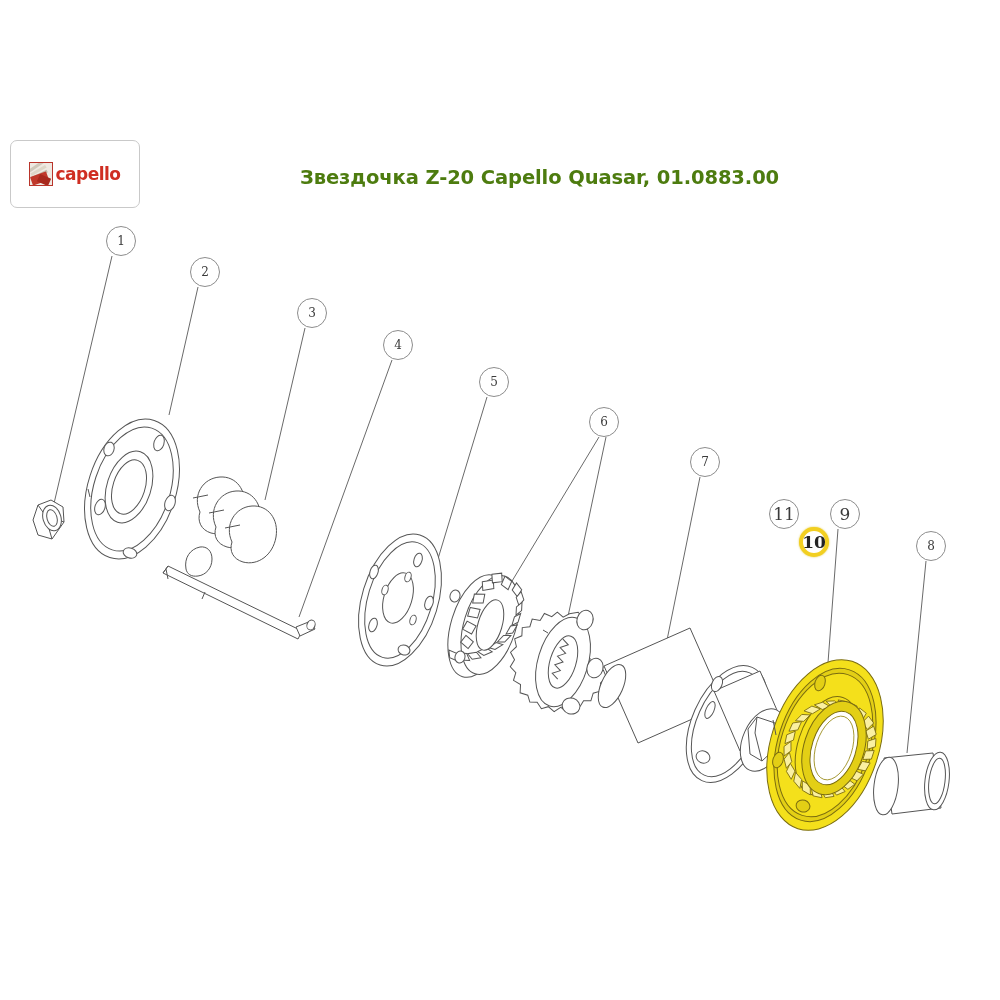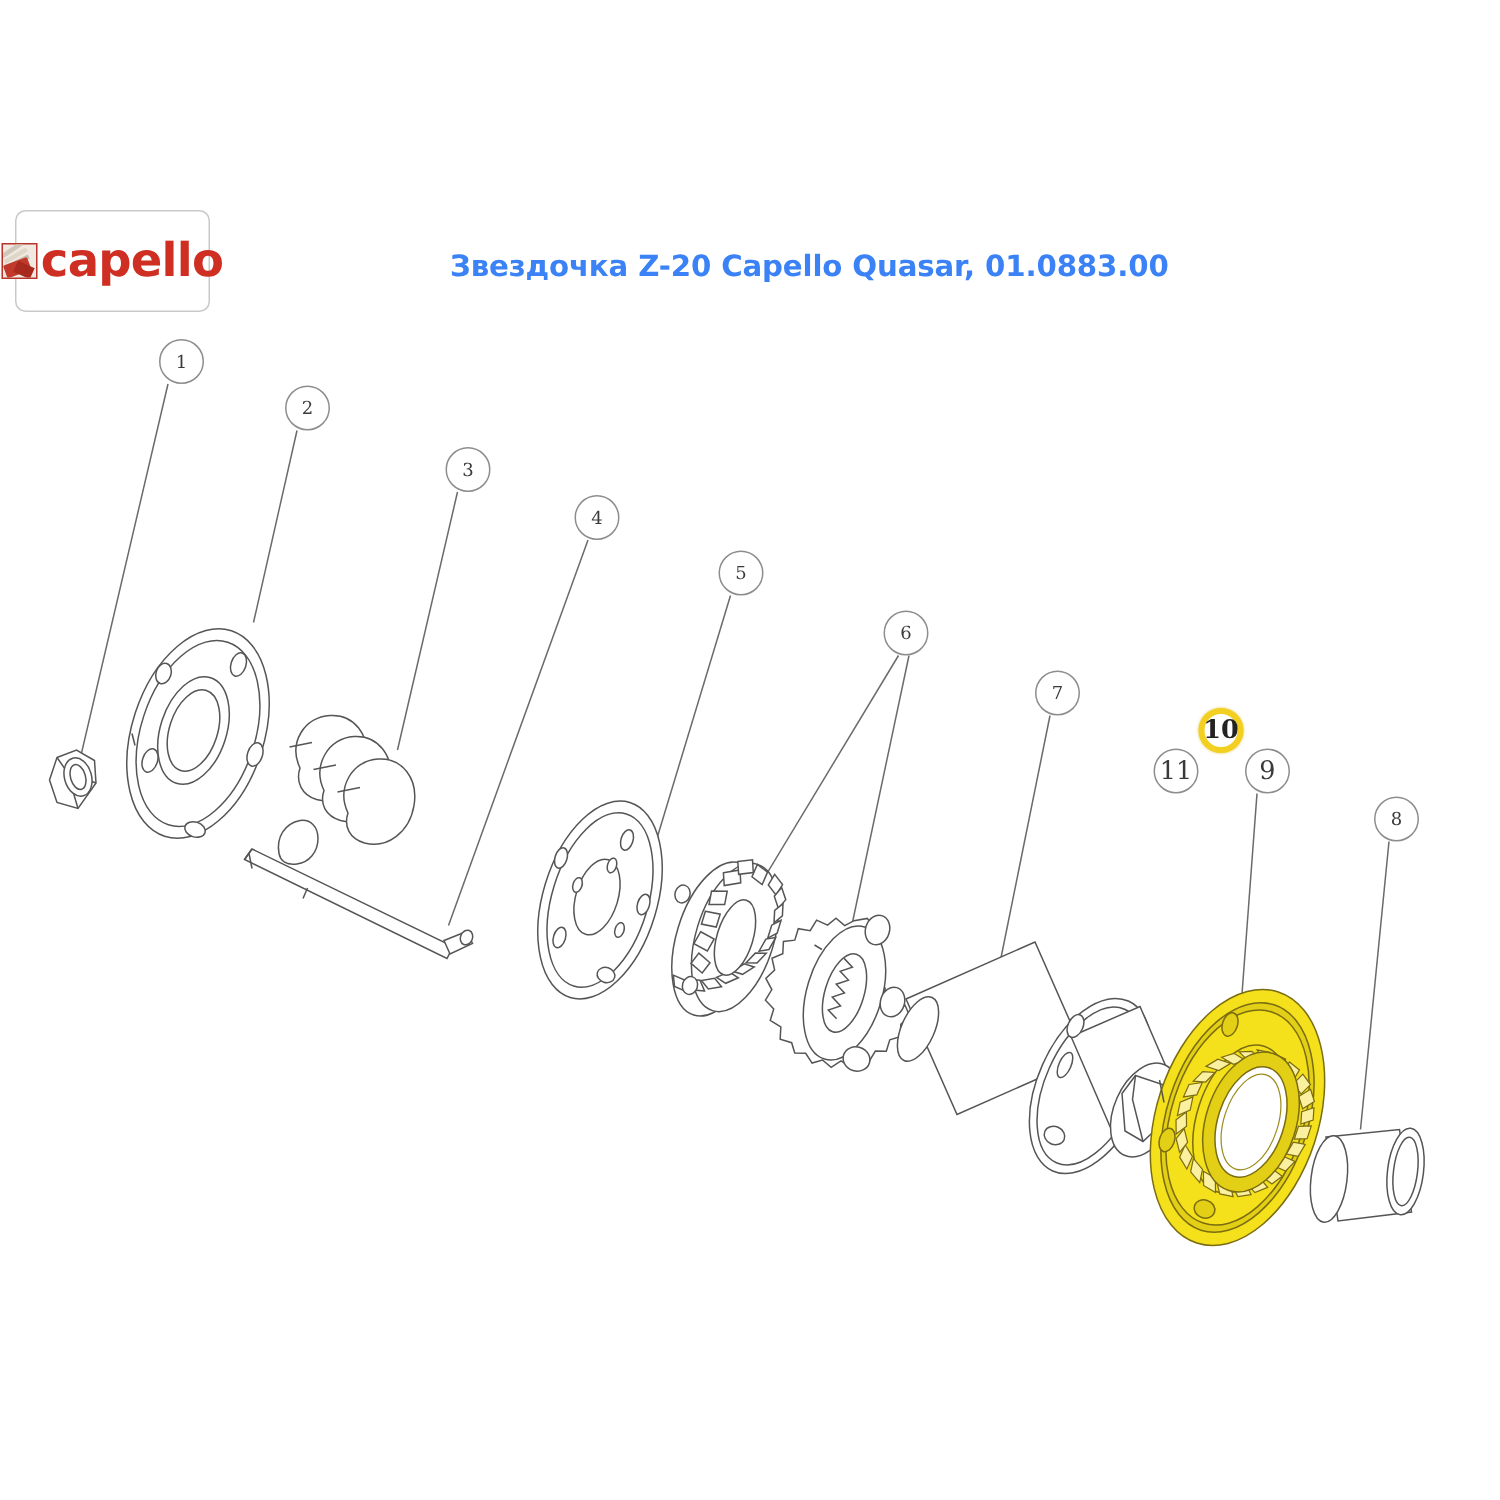--- a/index.html
+++ b/index.html
@@ -25,28 +25,28 @@
     position:relative;overflow:hidden;flex:0 0 auto;
   }
   .logo-mark i{position:absolute;display:block;}
   .lm1{left:-2px;top:2px;width:16px;height:3px;background:#cfc8ba;transform:rotate(-34deg);}
   .lm2{left:0px;top:6px;width:17px;height:3px;background:#ded7c8;transform:rotate(-30deg);}
   .lm3{left:2px;top:10px;width:16px;height:3px;background:#c3bcab;transform:rotate(-26deg);}
   .lm4{left:1px;top:11px;width:17px;height:9px;background:#c0392b;
        transform:rotate(-20deg);border-radius:1px;}
   .lm5{left:8px;top:13px;width:12px;height:8px;background:#a8291d;transform:rotate(24deg);}
   .logo-word{
-    color:#cf2e22;font-weight:bold;font-size:31px;letter-spacing:-0.5px;
+    color:#cf2e22;font-weight:bold;font-size:17px;letter-spacing:-0.5px;
     font-family:"DejaVu Sans", sans-serif;line-height:1;
   }
 
   
   .title{
     position:absolute;left:300px;top:166px;width:520px;
-    font-size:19.5px;font-weight:bold;color:#3b82f6;
+    font-size:19.5px;font-weight:bold;color:#4d7c0f;
     font-family:"DejaVu Sans", sans-serif;
     letter-spacing:-0.1px;white-space:nowrap;
   }
 
   
   .callout{
     position:absolute;width:30px;height:30px;border-radius:50%;
     border:1px solid #8d8d8d;background:#ffffff;
     display:flex;align-items:center;justify-content:center;
     font-size:12px;color:#3a3a3a;box-sizing:border-box;
@@ -297,20 +297,20 @@
   </div>
   <div class="callout" style="left:690px;top:447px">
     <span>7</span>
   </div>
   <div class="callout" style="left:916px;top:531px">
     <span>8</span>
   </div>
   <div class="callout small" style="left:830px;top:499px">
     <span>9</span>
   </div>
-  <div class="callout small hl" style="left:799px;top:472px">
+  <div class="callout small hl" style="left:799px;top:527px">
     <span>10</span>
   </div>
   <div class="callout small" style="left:769px;top:499px">
     <span>11</span>
   </div>
 
 </div>
 
 </body></html>

